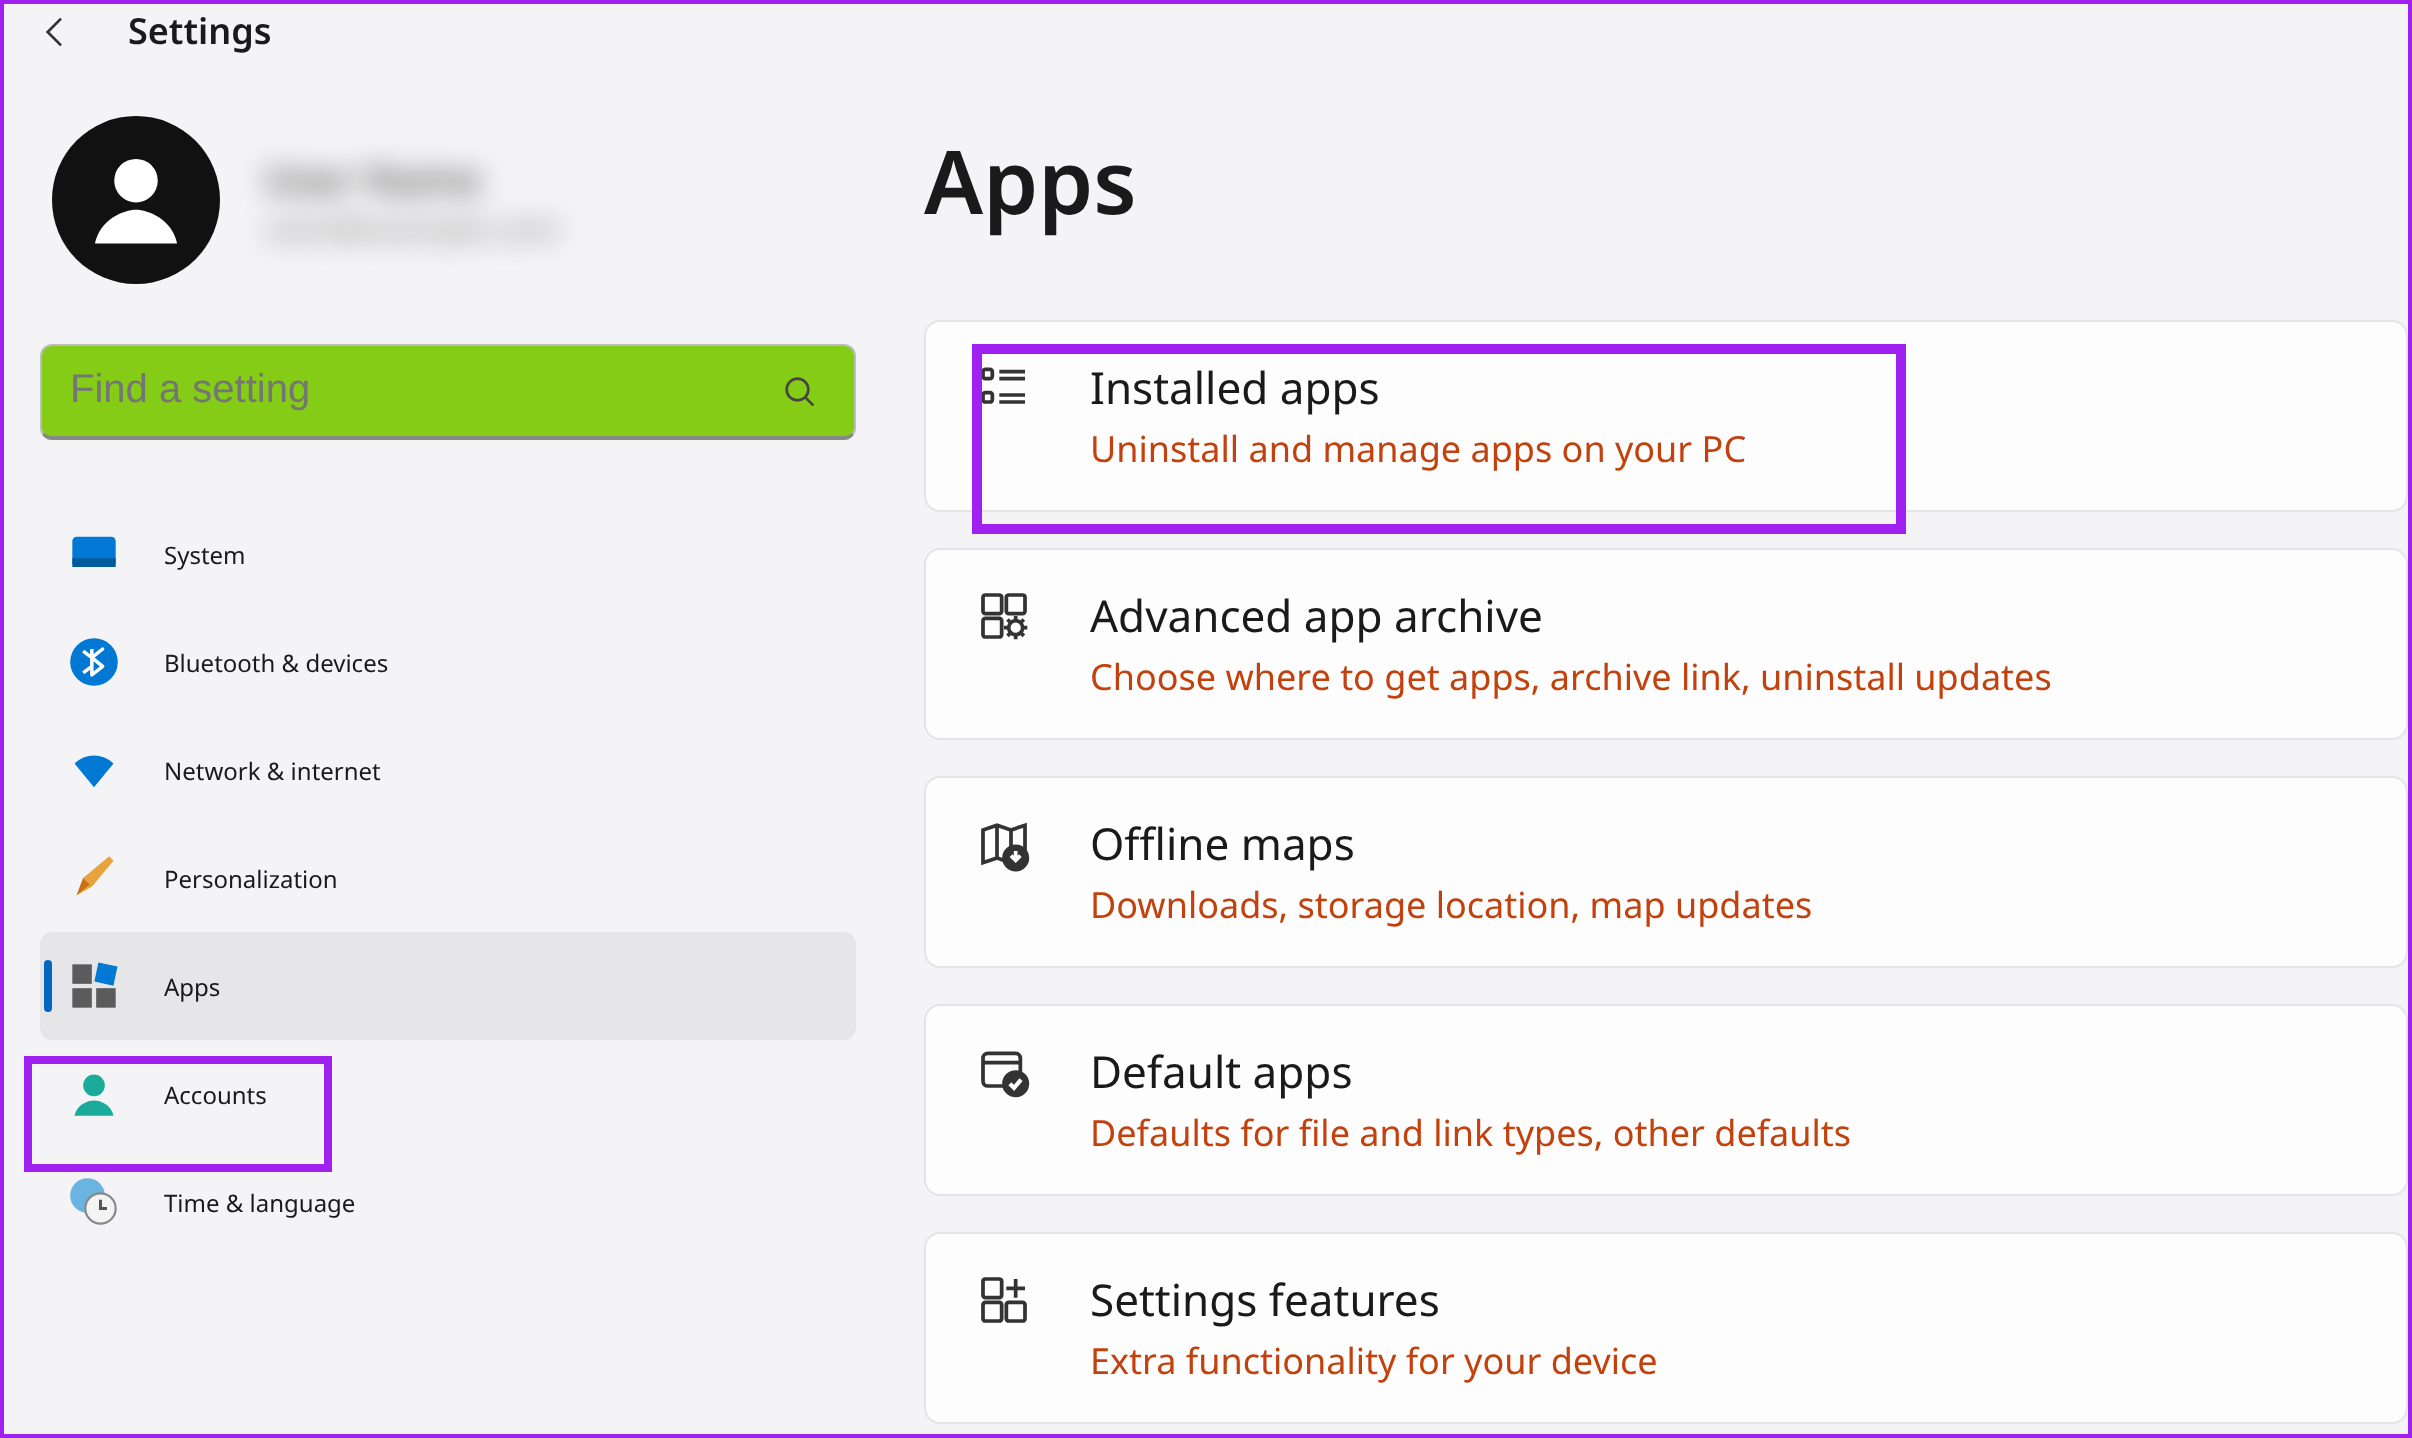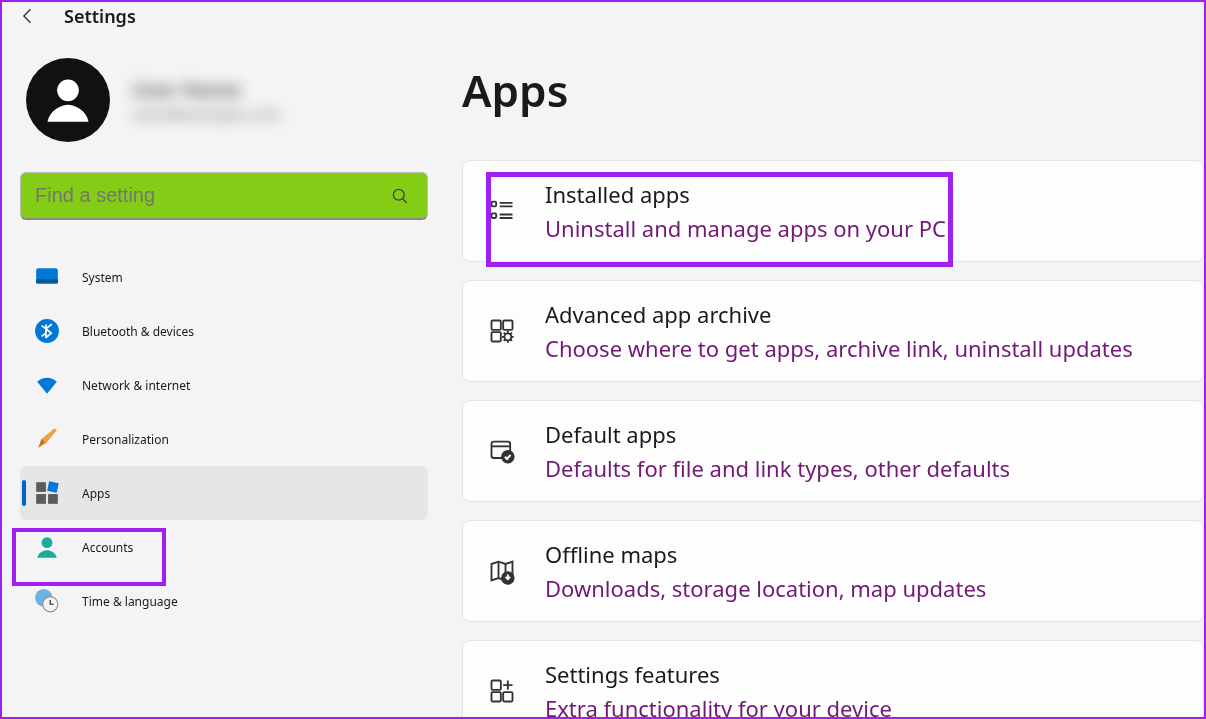--- a/index.html
+++ b/index.html
@@ -29,24 +29,24 @@
   .nav li { display: flex; align-items: center; gap: 22px; height: 54px; padding: 0 10px 0 14px; border-radius: 6px; font-size: 12px; cursor: pointer; position: relative; margin-right: 14px; }
   .nav li.selected { background: #e6e6e8; }
   .nav li.selected::before { content: ""; position: absolute; left: 2px; top: 14px; bottom: 14px; width: 4px; background: #0067c0; border-radius: 2px; }
   .nav .nicon { width: 26px; height: 26px; display: flex; align-items: center; justify-content: center; }
 
   .highlight-sidebar { position: absolute; left: 10px; top: 526px; width: 154px; height: 58px; border: 4px solid #a020f0; pointer-events: none; }
 
   .page-title { font-size: 44px; font-weight: 600; margin-bottom: 40px; }
 
   .cards { display: flex; flex-direction: column; gap: 18px; padding-right: 0; }
-  .card { background: #fdfdfe; border: 1px solid #e4e4e6; border-radius: 8px; display: flex; align-items: center; gap: 28px; padding: 18px 24px; cursor: pointer; min-height: 88px; }
+  .card { background: #fdfdfe; border: 1px solid #e4e4e6; border-radius: 8px; display: flex; align-items: flex-start; gap: 28px; padding: 18px 24px; cursor: pointer; min-height: 88px; }
   .card .cicon { width: 30px; height: 30px; display:flex; align-items:center; justify-content:center; flex-shrink:0; }
   .card .ctitle { font-size: 22px; font-weight: 400; color: #1a1a1a; }
-  .card .csub { font-size: 22px; color: #701a75; margin-top: 4px; }
+  .card .csub { font-size: 18px; color: #c2410c; margin-top: 4px; }
 
   .highlight-main { position: absolute; left: 484px; top: 170px; width: 467px; height: 95px; border: 5px solid #a020f0; pointer-events: none; }
 
   svg { display: block; }
 </style>
 </head>
 <body>
 
 <div class="header">
   <div class="back-btn">
@@ -182,50 +182,50 @@
           </span>
         <div>
           <div class="ctitle">Advanced app archive</div>
           <div class="csub">Choose where to get apps, archive link, uninstall updates</div>
         </div>
       </div>
 
       <div class="card">
         <span class="cicon">
             <svg width="28" height="28" viewBox="0 0 24 24" fill="none" stroke="#333" stroke-width="1.6">
+              <path d="M3 6l6-2 6 2 6-2v14l-6 2-6-2-6 2z"></path>
+              <path d="M9 4v14M15 6v14"></path>
+              <circle cx="17" cy="18" r="5" fill="#333"></circle>
+              <path d="M17 15v4m-2-2l2 2 2-2" stroke="#fff" stroke-width="1.6"></path>
+            </svg>
+          </span>
+        <div>
+          <div class="ctitle">Offline maps</div>
+          <div class="csub">Downloads, storage location, map updates</div>
+        </div>
+      </div>
+
+      <div class="card">
+        <span class="cicon">
+            <svg width="28" height="28" viewBox="0 0 24 24" fill="none" stroke="#333" stroke-width="1.6">
               <rect x="3" y="4" width="16" height="14" rx="2"></rect>
               <path d="M3 8h16"></path>
               <circle cx="17" cy="17" r="5" fill="#333"></circle>
               <path d="M14.5 17l1.8 1.8 3-3.5" stroke="#fff" stroke-width="1.8"></path>
             </svg>
           </span>
         <div>
           <div class="ctitle">Default apps</div>
           <div class="csub">Defaults for file and link types, other defaults</div>
         </div>
       </div>
 
       <div class="card">
         <span class="cicon">
             <svg width="28" height="28" viewBox="0 0 24 24" fill="none" stroke="#333" stroke-width="1.6">
-              <path d="M3 6l6-2 6 2 6-2v14l-6 2-6-2-6 2z"></path>
-              <path d="M9 4v14M15 6v14"></path>
-              <circle cx="17" cy="18" r="5" fill="#333"></circle>
-              <path d="M17 15v4m-2-2l2 2 2-2" stroke="#fff" stroke-width="1.6"></path>
-            </svg>
-          </span>
-        <div>
-          <div class="ctitle">Offline maps</div>
-          <div class="csub">Downloads, storage location, map updates</div>
-        </div>
-      </div>
-
-      <div class="card">
-        <span class="cicon">
-            <svg width="28" height="28" viewBox="0 0 24 24" fill="none" stroke="#333" stroke-width="1.6">
               <rect x="3" y="3" width="8" height="8" rx="1"></rect>
               <rect x="3" y="13" width="8" height="8" rx="1"></rect>
               <rect x="13" y="13" width="8" height="8" rx="1"></rect>
               <path d="M17 3v8M13 7h8"></path>
             </svg>
           </span>
         <div>
           <div class="ctitle">Settings features</div>
           <div class="csub">Extra functionality for your device</div>
         </div>

